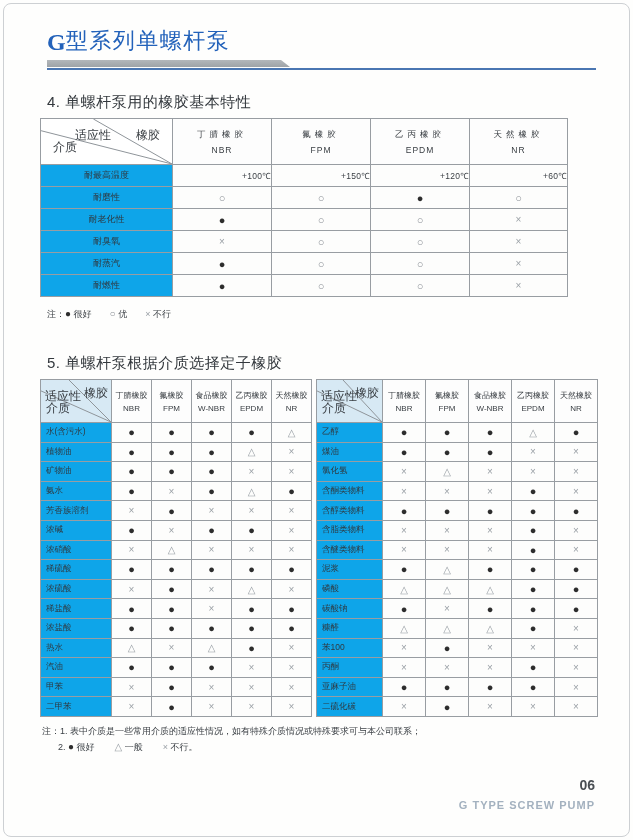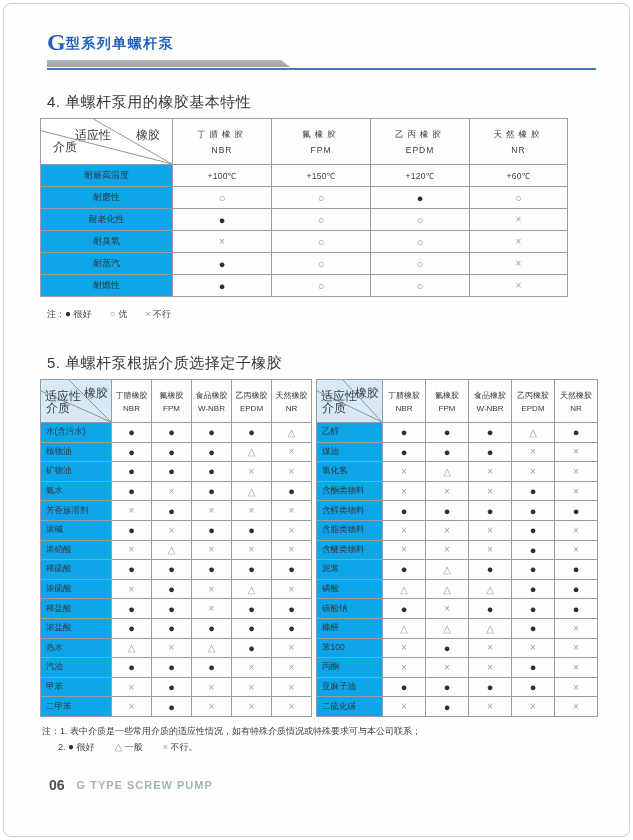--- a/index.html
+++ b/index.html
@@ -9,21 +9,21 @@
     position:relative; width:633px; height:840px; background:#fefefd; overflow:hidden;
   }
   .page-frame{
     position:absolute; inset:3px; border:1px solid #cdd0d3; border-radius:8px; pointer-events:none;
   }
   .content{ position:relative; padding:30px 38px 0 40px; }
 
   
   .doc-title{ color:#2362ba; margin-left:7px; line-height:1; white-space:nowrap; }
   .doc-title .big-g{ font-family:"Liberation Serif", serif; font-size:24px; font-weight:bold; }
-  .doc-title .title-rest{ font-size:14px; font-weight:bold; letter-spacing:1.5px; vertical-align:2px; }
+  .doc-title .title-rest{ font-size:22px; font-weight:normal; letter-spacing:1.5px; vertical-align:2px; }
   .divider{ margin:6px 0 0 7px; position:relative; height:11px; }
   .divider .gray-bar{
     width:243px; height:7px; background:linear-gradient(#b3b7bb,#9ea3a7);
     clip-path:polygon(0 0, calc(100% - 9px) 0, 100% 100%, 0 100%);
     margin-bottom:1px;
   }
   .divider .blue-line{ border-top:2px solid #4a76b2; width:549px; }
 
   
   .sec-heading{ font-size:15px; color:#33383d; margin:22px 0 6px 7px; letter-spacing:0.5px; }
@@ -40,21 +40,21 @@
   .col-name{ display:block; font-size:8.5px; color:#373c41; margin-bottom:4px; white-space:nowrap; }
   .col-code{ display:block; font-size:8.5px; color:#373c41; white-space:nowrap; }
   th{ vertical-align:middle; text-align:center; font-weight:normal; background:#fdfdfd; }
 
   .row-label{ background:#0ea5e9; font-size:9px; color:#2f3a42; }
   .val{ text-align:center; background:#fdfdfc; }
   .g-best{ color:#2d2d2d; font-size:11px; }
   .g-good{ color:#8b9096; font-size:11px; }
   .g-bad { color:#9aa0a6; font-size:10px; }
   .g-fair{ color:#9aa0a6; font-size:10px; }
-  .g-text{ color:#3a3f44; font-size:8.5px; letter-spacing:0.3px; }
+  .g-text{ color:#3a3f44; font-size:8.5px; letter-spacing:0.3px;text-align:right; }
 
   
   #table1{ width:527px; }
   #table1 th{ height:46px; }
   #table1 .col-name{ letter-spacing:4px; }
   #table1 .col-code{ letter-spacing:1px; }
   #table1 tbody td{ height:22px; }
   #table1 .row-label{ text-align:center; }
   #table1 .c-top{ top:8px; left:26%; }
   #table1 .c-right{ top:8px; right:12px; }
@@ -83,21 +83,21 @@
 
   
   .notes2{ margin:8px 0 0 2px; font-size:9px; color:#3a3f44; line-height:1.55; }
   .notes2 .line2{ margin-left:16px; }
   .notes2 .sym-best{ color:#2d2d2d; font-size:10px; }
   .notes2 .sym-fair{ color:#9aa0a6; font-size:10px; }
   .notes2 .sym-bad{ color:#9aa0a6; font-size:9px; }
   .notes2 span.gap{ display:inline-block; width:20px; }
 
   
-  .page-footer{ margin:22px 0 0 9px; display:flex; align-items:center; gap:12px; }
+  .page-footer{ margin:22px 0 0 9px; display:flex; align-items:flex-end; gap:6px;flex-direction:column; }
   .page-num{ font-size:14px; color:#4a4f54; font-weight:bold; }
   .footer-brand{ font-size:11px; font-weight:bold; color:#a3b1bf; letter-spacing:1px; }
 </style>
 </head>
 <body>
 
 <div class="doc-page">
   <div class="page-frame"></div>
   <div class="content">
 

